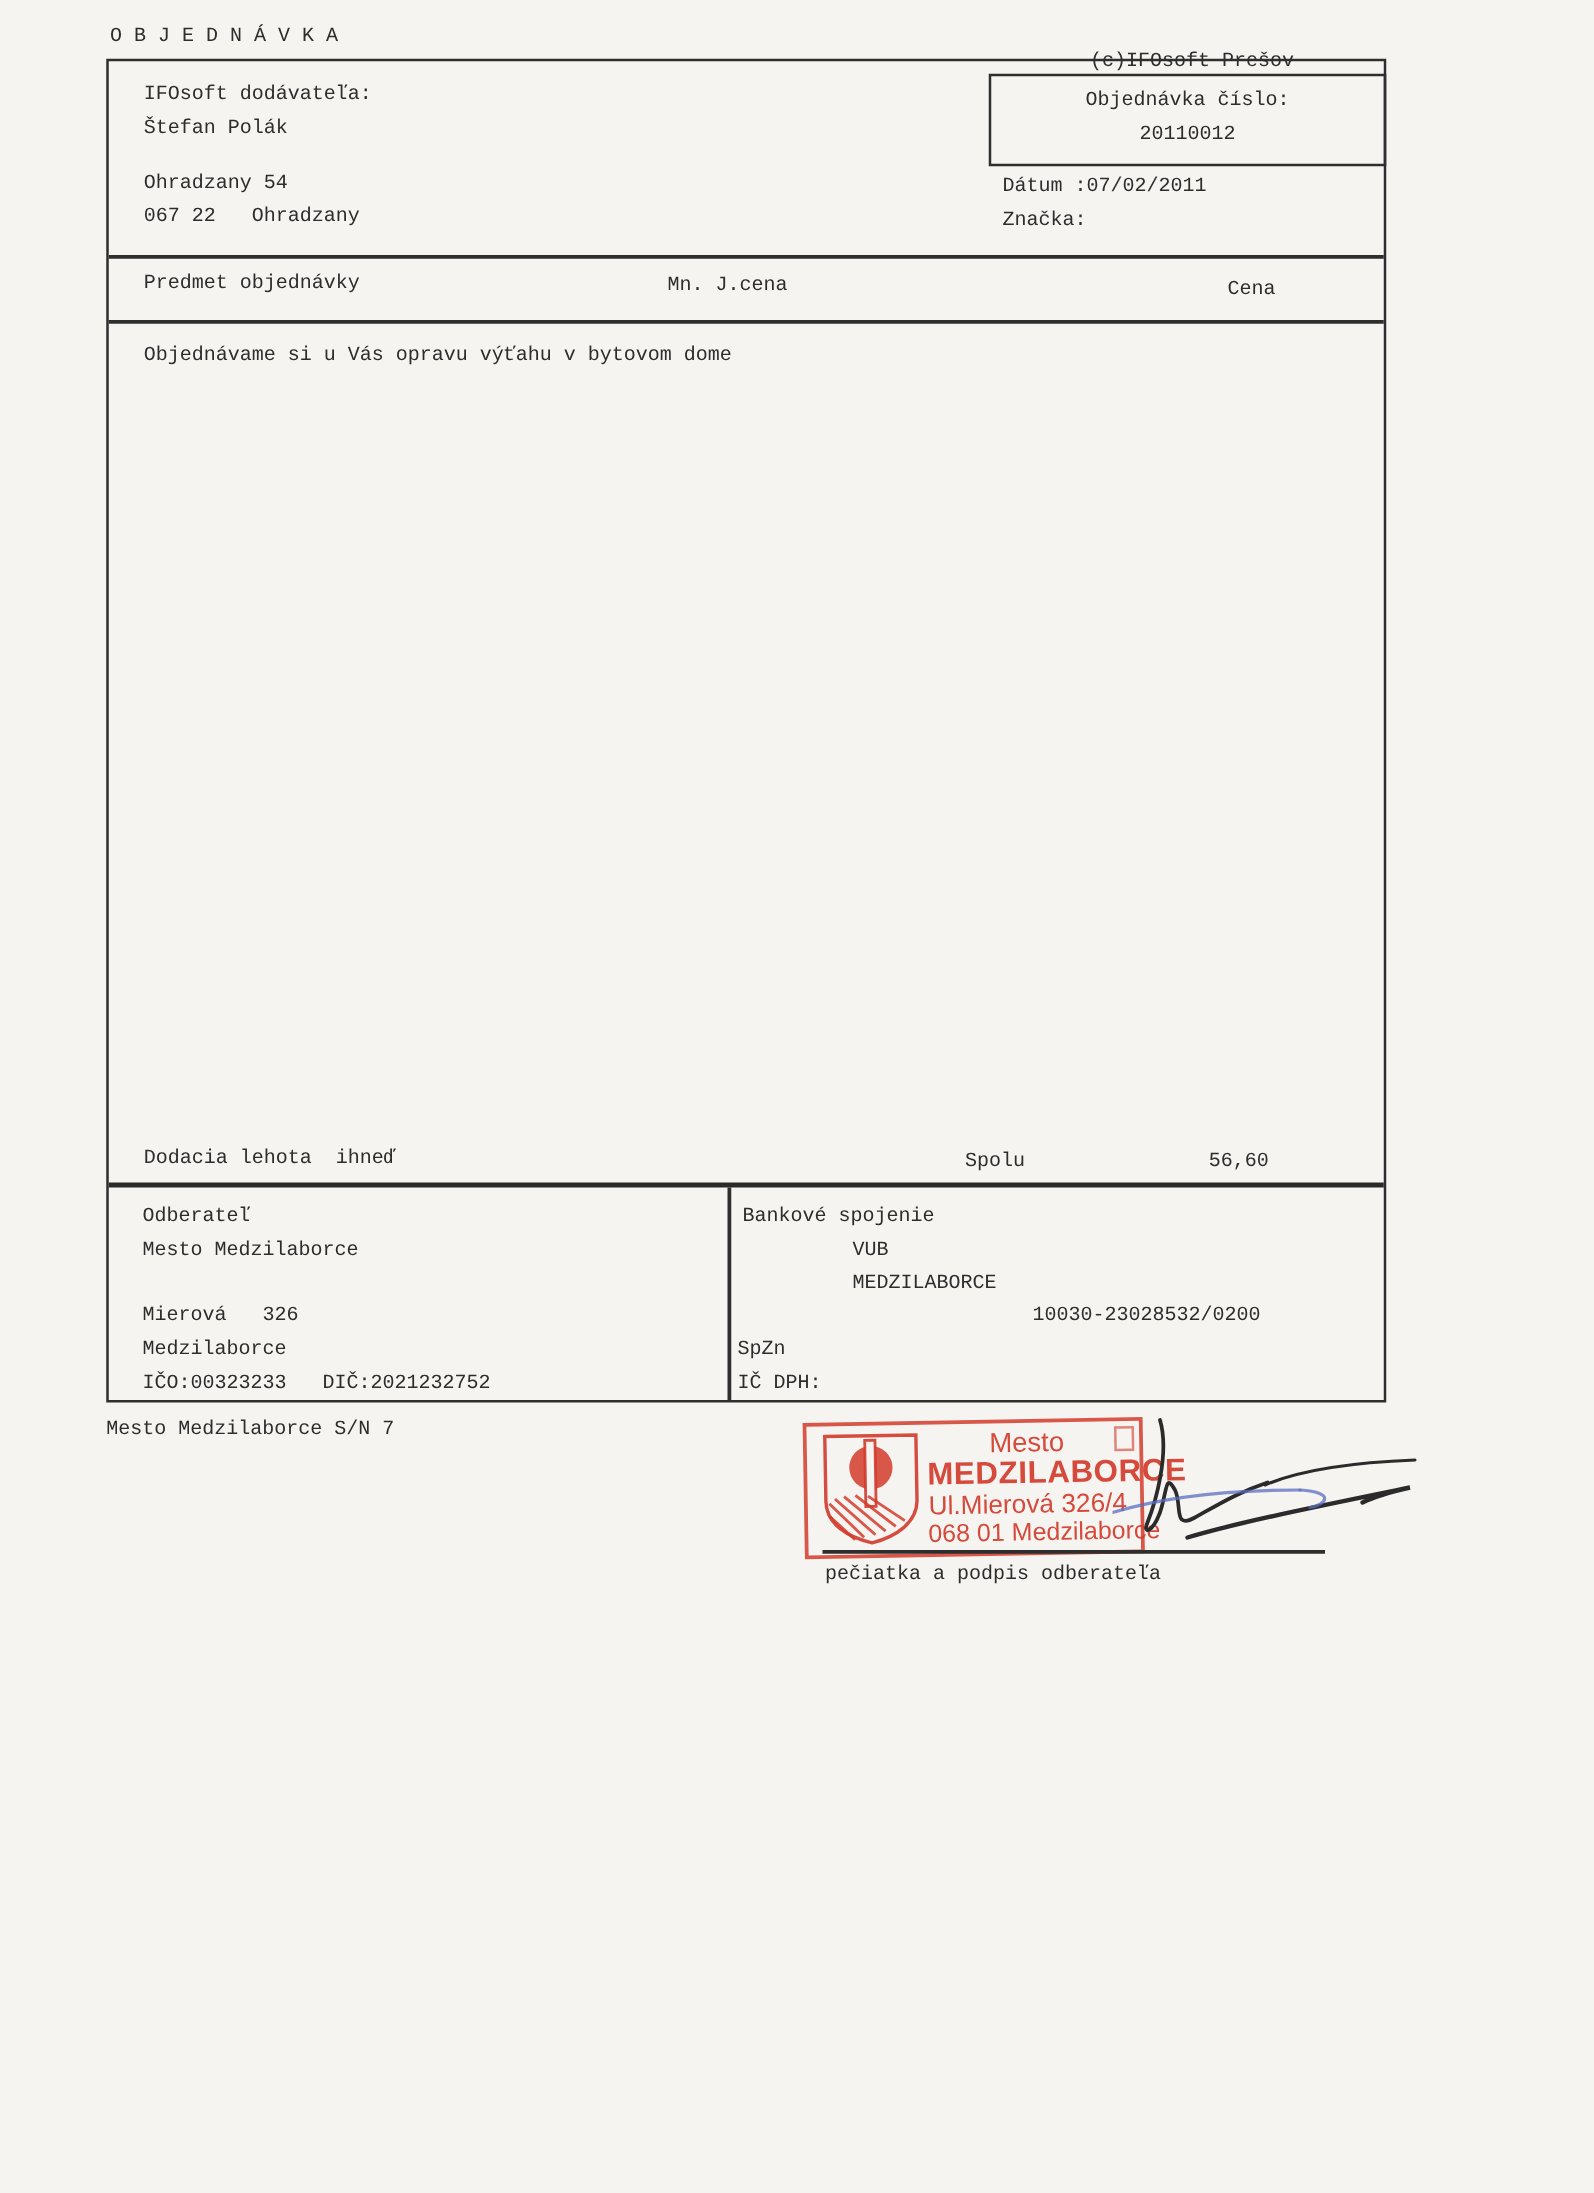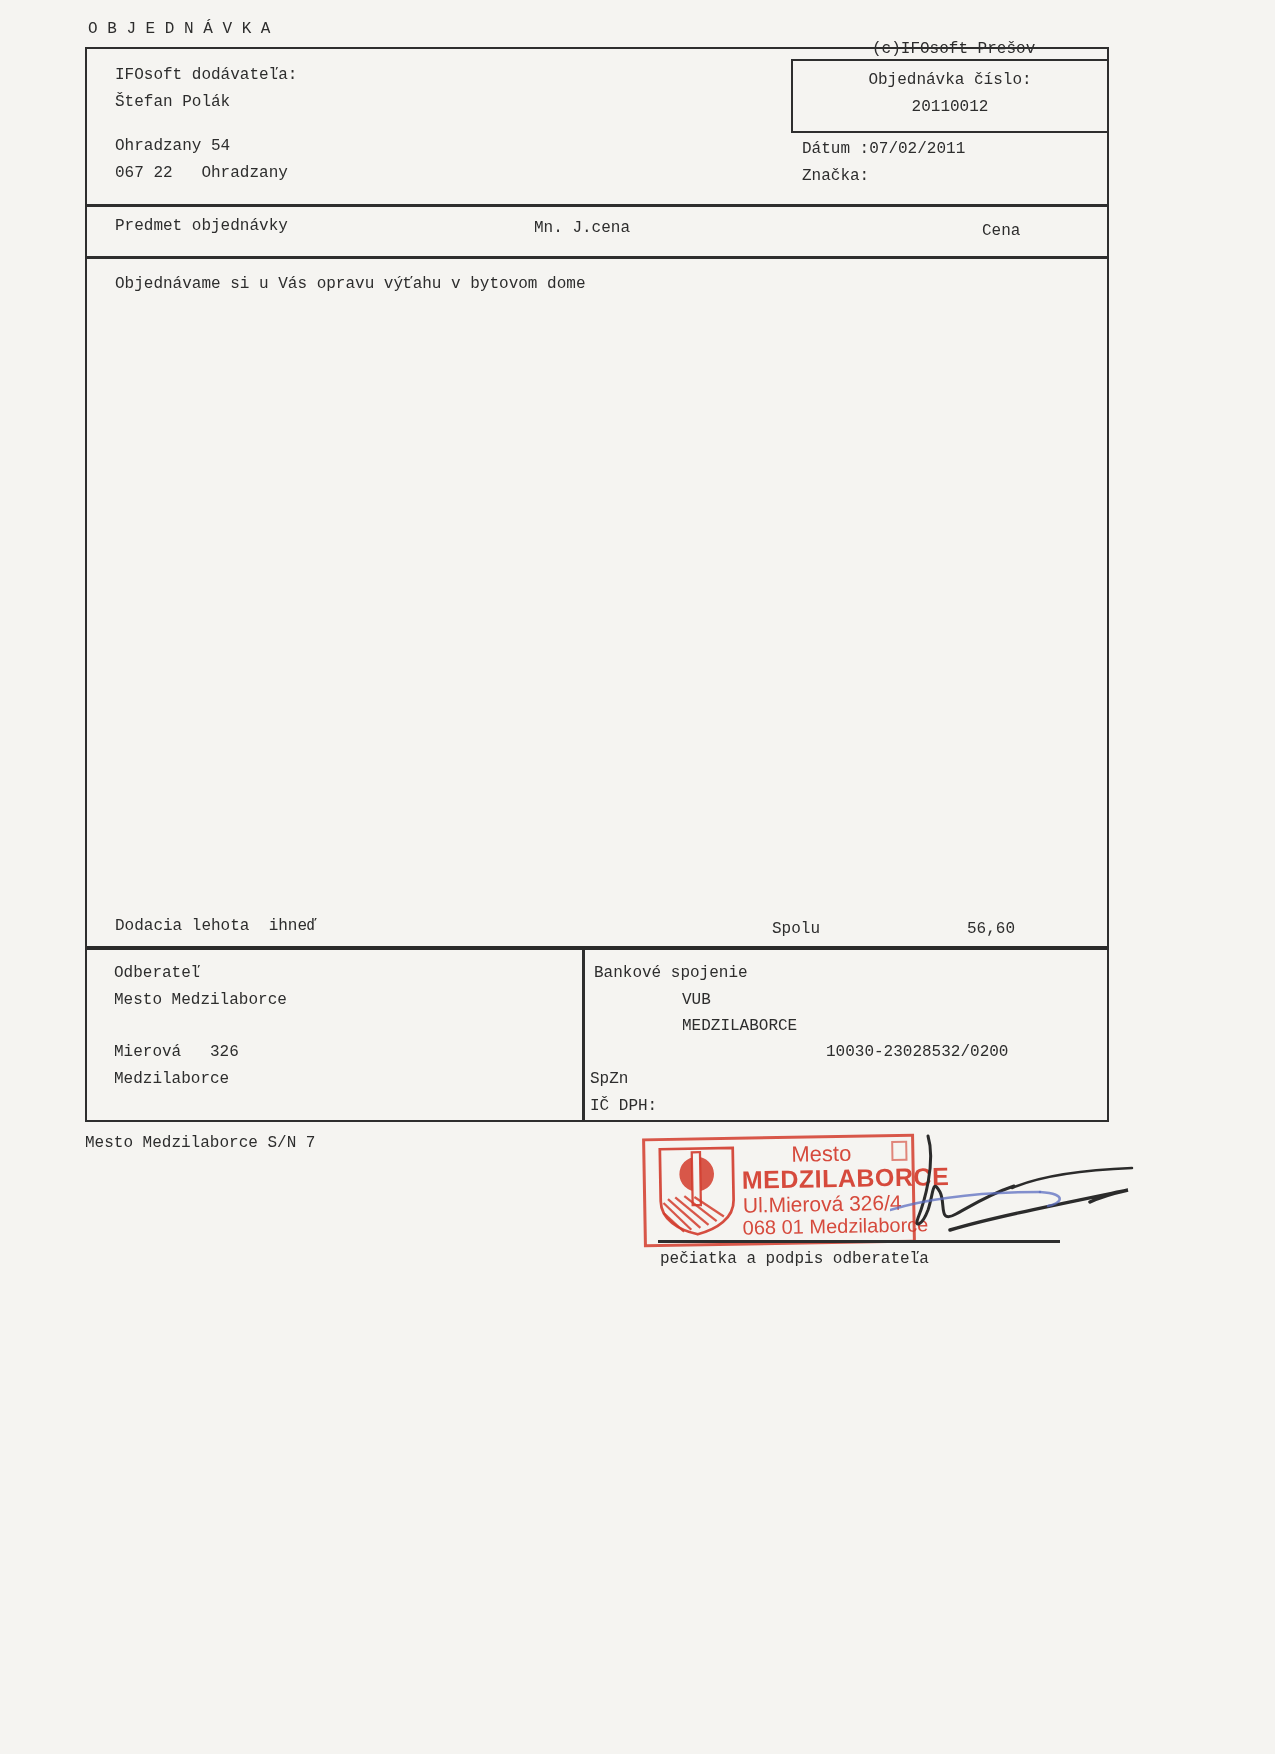--- a/index.html
+++ b/index.html
@@ -68,20 +68,21 @@
   <div class="t" style="left:685px;top:867px;">Spolu</div>
   <div class="t" style="left:880px;top:867px;">56,60</div>
 
   <div class="hline-heavy" style="top:897px;"></div>
   <div class="vline" style="left:495px;top:901px;height:170px;"></div>
 
   <div class="t" style="left:27px;top:911px;">Odberateľ</div>
   <div class="t" style="left:27px;top:938px;">Mesto Medzilaborce</div>
   <div class="t" style="left:27px;top:990px;">Mierová   326</div>
   <div class="t" style="left:27px;top:1017px;">Medzilaborce</div>
+  <div class="t" style="left:27px;top:1044px;">IČO:00323233   DIČ:2021232752</div>
 
   <div class="t" style="left:507px;top:911px;">Bankové spojenie</div>
   <div class="t" style="left:595px;top:938px;">VUB</div>
   <div class="t" style="left:595px;top:964px;">MEDZILABORCE</div>
   <div class="t" style="left:723px;top:990px;margin-left:16px;">10030-23028532/0200</div>
   <div class="t" style="left:503px;top:1017px;">SpZn</div>
   <div class="t" style="left:503px;top:1044px;">IČ DPH:</div>
 </div>
 
 <div class="t" style="left:85px;top:1130px;">Mesto Medzilaborce S/N 7</div>

